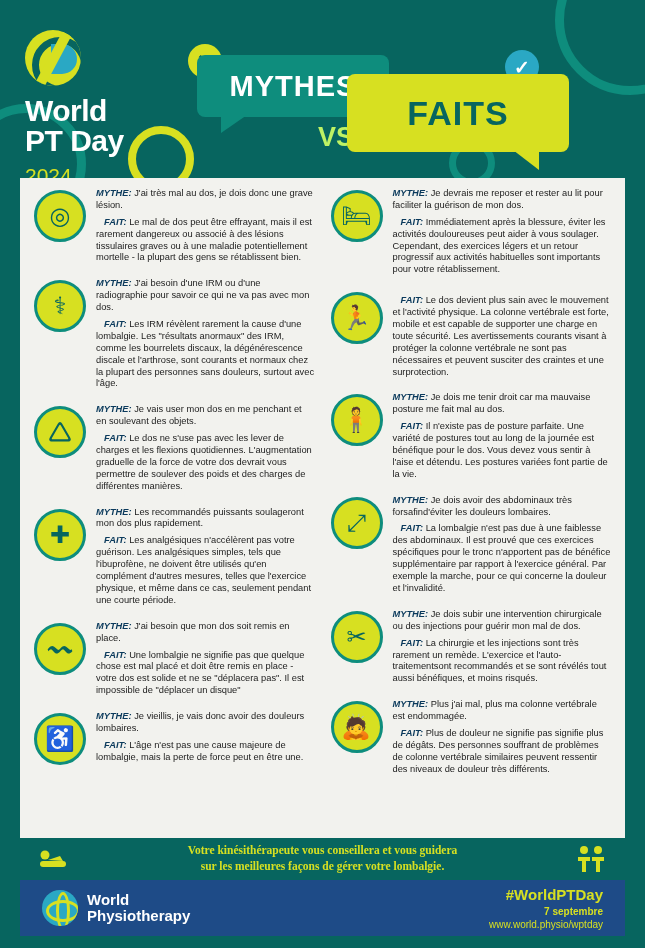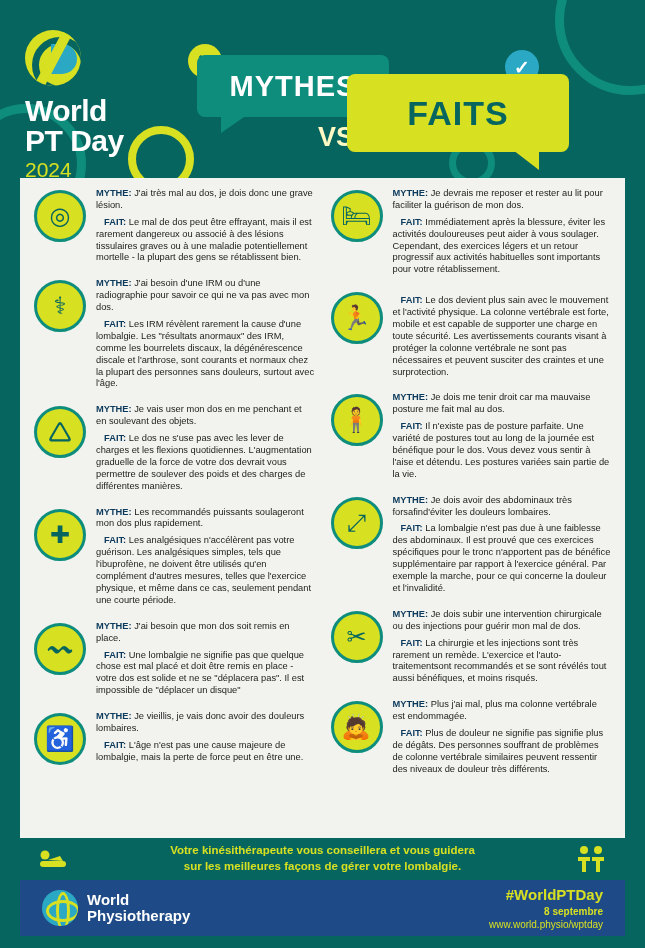--- a/index.html
+++ b/index.html
@@ -45,21 +45,21 @@
     content:""; position:absolute; left:24px; top:-4px; width:10px; height:64px;
     background:#d7e021; transform: rotate(28deg);
   }
   .logo-swoosh {
     position:absolute; left:26px; top:14px; width:26px; height:30px;
     border-radius: 0 40px 40px 0; background:#2aa8c4;
   }
   .logo-text { margin-top: 10px; color:#fff; line-height: 1.0; }
   .logo-text .l1 { font-size: 30px; font-weight: bold; letter-spacing: -0.5px; }
   .logo-text .l2 { font-size: 30px; font-weight: bold; letter-spacing: -0.5px; }
-  .logo-text .l3 { font-size: 21px; color:#d7e021; font-weight: 500; margin-top: 3px; }
+  .logo-text .l3 { font-size: 21px; color:#d7e021; font-weight: 500; margin-top: 9px; }
 
   
   .bubble-myth {
     position:absolute; left: 197px; top: 55px; width: 192px; height: 62px;
     background: #0e8d7d; border-radius: 8px;
     display:flex; align-items:center; justify-content:center;
   }
   .bubble-myth::after {
     content:""; position:absolute; left: 24px; bottom:-16px;
     border-left: 0 solid transparent; border-right: 26px solid transparent;
@@ -72,21 +72,21 @@
     display:flex; align-items:center; justify-content:center;
   }
   .bubble-fact::after {
     content:""; position:absolute; right: 30px; bottom:-18px;
     border-left: 26px solid transparent; border-right: 0 solid transparent;
     border-top: 20px solid #d7e021;
   }
   .bubble-fact span { color:#07655f; font-size: 34px; font-weight: bold; letter-spacing: 1px; }
   .vs {
     position:absolute; left: 318px; top: 122px;
-    color:#fef9c3; font-size: 27px; font-weight: bold;
+    color:#bef264; font-size: 27px; font-weight: bold;
   }
   .badge-x, .badge-check {
     position:absolute; width: 34px; height: 34px; border-radius: 50%;
     display:flex; align-items:center; justify-content:center;
     font-size: 19px; font-weight: bold;
   }
   .badge-x { left: 188px; top: 44px; background:#d7e021; color:#07655f; }
   .badge-check { left: 505px; top: 50px; background:#2aa8c4; color:#fff; }
 
   
@@ -102,29 +102,30 @@
   .icon-wrap {
     width: 52px; min-width: 52px; height: 52px; margin-right: 10px; margin-top: 2px;
   }
   .circ {
     width: 52px; height: 52px; border-radius: 50%;
     background: #d7e021; border: 3px solid #0e8d7d;
     display:flex; align-items:center; justify-content:center;
     color:#07655f; font-size: 24px; line-height: 1;
   }
   .txt { font-size: 9.3px; line-height: 1.28; color:#1c1c1c; }
-  .txt .lbl { font-weight: bold; color:#0b3a5c; }
+  .txt .lbl { font-weight: bold; color:#0b3a5c;font-style:italic; }
   .txt .fact { margin-top: 5px; }
   .txt .fact .lbl { color:#0b3a5c;padding-left:8px; }
 
   
   .cta {
     position:absolute; left: 20px; top: 838px; width: 605px; height: 42px;
     background: #07655f; display:flex; align-items:center; justify-content:center;
     padding: 0 58px;
+    font-family: Liberation Serif, serif;
   }
   .cta p {
     color:#d7e021; font-size: 11.5px; font-weight: bold; text-align:center; line-height:1.35;
   }
   .cta-icon-left { position:absolute; left:16px; top:8px; color:#d7e021; }
   .cta-icon-right { position:absolute; right:16px; top:6px; color:#d7e021; }
 
   .footer {
     position:absolute; left: 20px; top: 880px; width: 605px; height: 56px;
     background: #1e4b87; display:flex; align-items:center; padding: 0 22px;
@@ -270,21 +271,21 @@
           <div class="fact"><span class="lbl">FAIT:</span><span> Le dos devient plus sain avec le mouvement et l'activité physique. La colonne vertébrale est forte, mobile et est capable de supporter une charge en toute sécurité.  Les avertissements courants visant à protéger la colonne vertébrale ne sont pas nécessaires et peuvent susciter des craintes et une surprotection.</span></div>
         </div>
       </div>
 
       <div class="item">
         <div class="icon-wrap">
           <div class="circ">🧍</div>
         </div>
         <div class="txt">
           <div><span class="lbl">MYTHE:</span><span> Je dois me tenir droit car ma mauvaise posture me fait mal au dos.</span></div>
-          <div class="fact"><span class="lbl">FAIT:</span><span> Il n'existe pas de posture parfaite. Une variété de postures tout au long de la journée est bénéfique pour le dos. Vous devez vous sentir à l'aise et détendu. Les postures variées sain partie de la vie.</span></div>
+          <div class="fact"><span class="lbl">FAIT:</span><span> Il n'existe pas de posture parfaite. Une variété de postures tout au long de la journée est bénéfique pour le dos. Vous devez vous sentir à l'aise et détendu. Les postures variées font partie de la vie.</span></div>
         </div>
       </div>
 
       <div class="item">
         <div class="icon-wrap">
           <div class="circ">⤢</div>
         </div>
         <div class="txt">
           <div><span class="lbl">MYTHE:</span><span> Je dois avoir des abdominaux très forsafind'éviter les douleurs lombaires.</span></div>
           <div class="fact"><span class="lbl">FAIT:</span><span> La lombalgie n'est pas due à une faiblesse des abdominaux. Il est prouvé que ces exercices spécifiques pour le tronc n'apportent pas de bénéfice supplémentaire par rapport à l'exercice général. Par exemple la marche, pour ce qui concerne la douleur et l'invalidité.</span></div>
@@ -339,18 +340,18 @@
   <div class="footer">
     <div class="wp-logo">
       <div class="wp-globe"></div>
       <div class="wp-text">
         <div class="a">World</div>
         <div class="b">Physiotherapy</div>
       </div>
     </div>
     <div class="foot-right">
       <div class="h">#WorldPTDay</div>
-      <div class="d">8 septembre</div>
+      <div class="d">7 septembre</div>
       <div class="u">www.world.physio/wptday</div>
     </div>
   </div>
 
 </div>
 
 </body></html>

